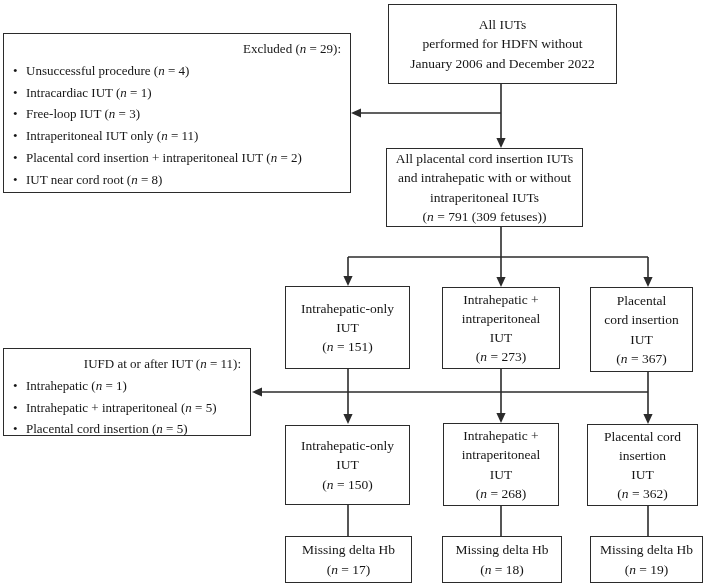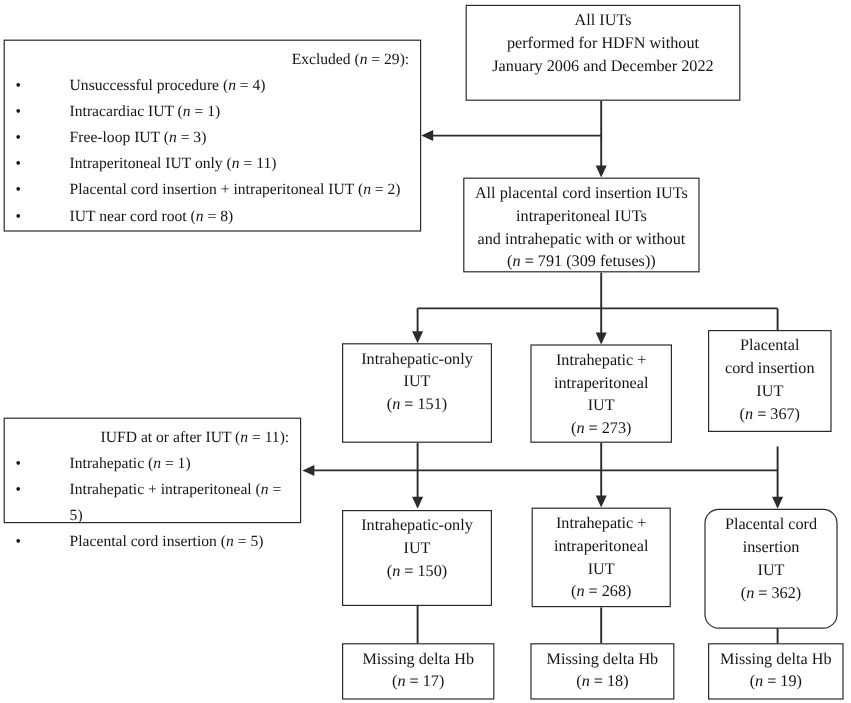--- a/index.html
+++ b/index.html
@@ -21,40 +21,41 @@
   .box {
     position: absolute;
     box-sizing: border-box;
     border: 1.6px solid #2b2b2b;
     background: #ffffff;
     z-index: 1;
   }
   .center-box {
     display: flex;
     flex-direction: column;
+    justify-content: center;
     align-items: center;
     text-align: center;
     font-size: 13.5px;
     line-height: 1.42;
     padding: 2px 4px;
   }
   .list-box {
     font-size: 13px;
     padding: 4px 9px;
   }
   .list-box .title { line-height: 1.68; text-align: right; }
   .li {
     display: flex;
     line-height: 1.68;
   }
   .li .dot {
     flex: 0 0 13px;
     text-align: left;
   }
-  .li .li-text { flex: 1 1 auto; margin-left: 32px; }
+  .li .li-text { flex: 1 1 auto; }
   i { font-style: italic; }
 </style>
 </head>
 <body>
 
 <div class="canvas">
 
   <svg class="connectors" viewBox="0 0 709 586">
     <g stroke="#2b2b2b" stroke-width="1.6" fill="none">
 
@@ -120,37 +121,37 @@
       <span class="li-text">Placental cord insertion + intraperitoneal IUT (<i>n</i> = 2)</span>
     </div>
     <div class="li">
       <span class="dot">•</span>
       <span class="li-text">IUT near cord root (<i>n</i> = 8)</span>
     </div>
   </div>
 
   <div class="box center-box" style="left:386px; top:148px; width:197px; height:79px;">
     <div>All placental cord insertion IUTs</div>
+    <div>and intrahepatic with or without</div>
     <div>intraperitoneal IUTs</div>
-    <div>and intrahepatic with or without</div>
     <div>(<i>n</i> = 791 (309 fetuses))</div>
   </div>
 
   <div class="box center-box" style="left:285px; top:286px; width:125px; height:83px;">
     <div>Intrahepatic-only</div>
     <div>IUT</div>
     <div>(<i>n</i> = 151)</div>
   </div>
   <div class="box center-box" style="left:442px; top:287px; width:118px; height:82px;">
     <div>Intrahepatic +</div>
     <div>intraperitoneal</div>
     <div>IUT</div>
     <div>(<i>n</i> = 273)</div>
   </div>
-  <div class="box center-box" style="left:590px; top:275px; width:103px; height:85px;">
+  <div class="box center-box" style="left:590px; top:287px; width:103px; height:85px;">
     <div>Placental</div>
     <div>cord insertion</div>
     <div>IUT</div>
     <div>(<i>n</i> = 367)</div>
   </div>
 
   <div class="box list-box" style="left:3px; top:348px; width:248px; height:88px;">
     <div class="title">IUFD at or after IUT (<i>n</i> = 11):</div>
     <div class="li">
       <span class="dot">•</span>
@@ -170,21 +171,21 @@
     <div>Intrahepatic-only</div>
     <div>IUT</div>
     <div>(<i>n</i> = 150)</div>
   </div>
   <div class="box center-box" style="left:443px; top:423px; width:116px; height:83px;">
     <div>Intrahepatic +</div>
     <div>intraperitoneal</div>
     <div>IUT</div>
     <div>(<i>n</i> = 268)</div>
   </div>
-  <div class="box center-box" style="left:587px; top:424px; width:111px; height:100px;border-radius:12px;">
+  <div class="box center-box" style="left:587px; top:424px; width:111px; height:82px;">
     <div>Placental cord</div>
     <div>insertion</div>
     <div>IUT</div>
     <div>(<i>n</i> = 362)</div>
   </div>
 
   <div class="box center-box" style="left:285px; top:536px; width:127px; height:47px;">
     <div>Missing delta Hb</div>
     <div>(<i>n</i> = 17)</div>
   </div>

